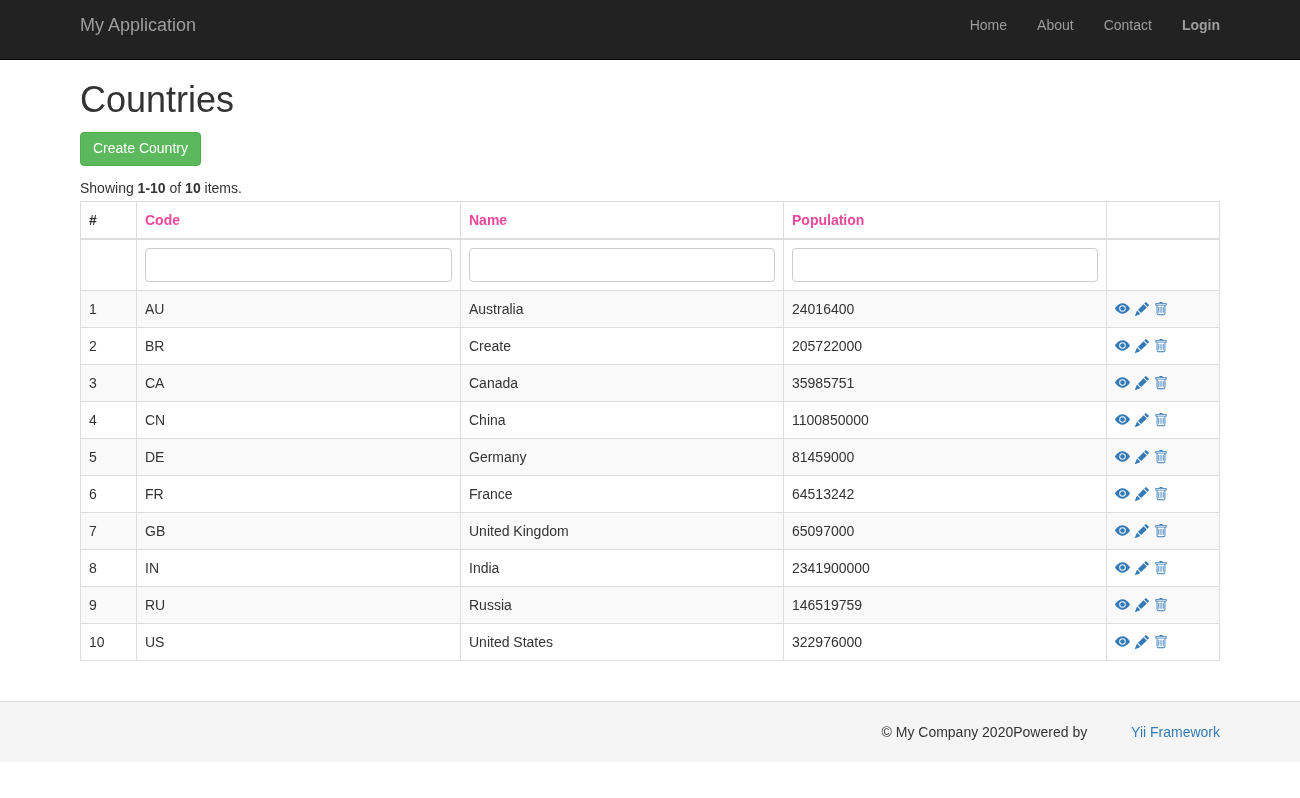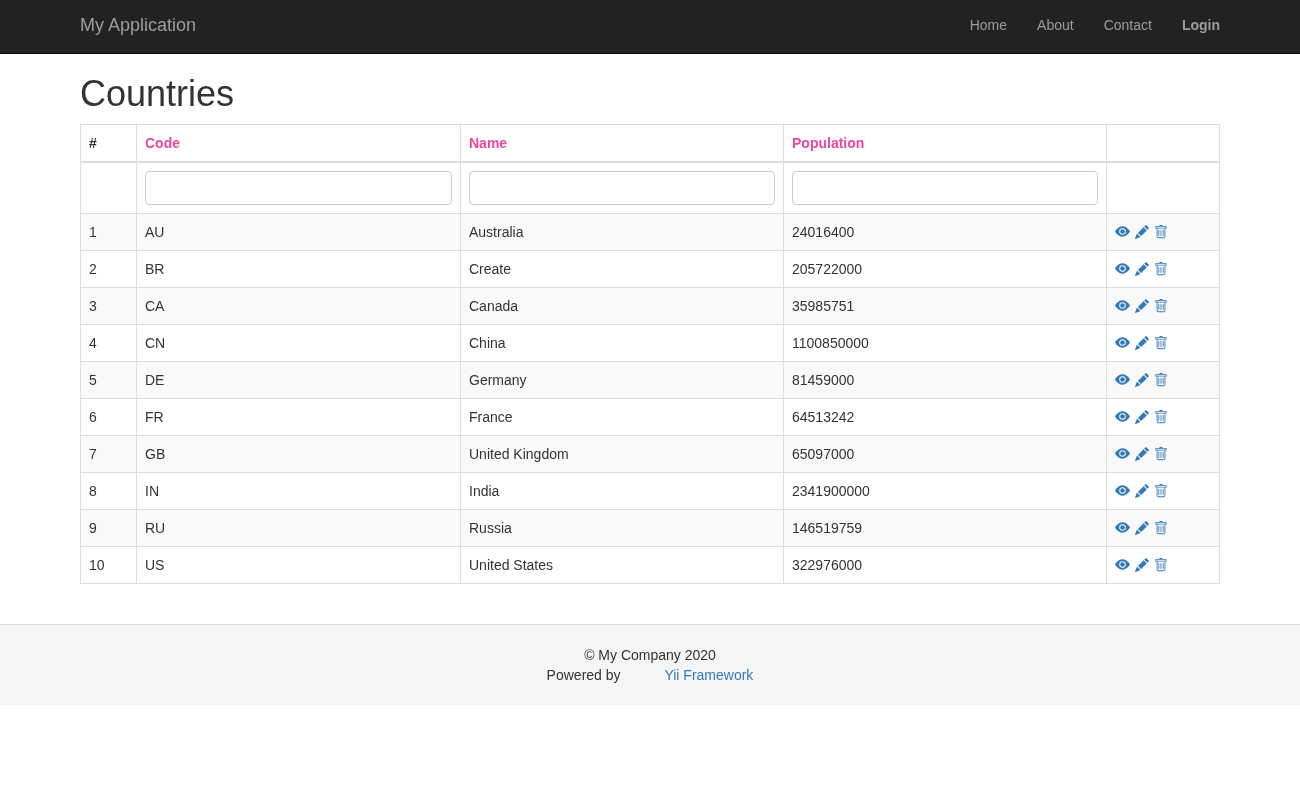--- a/index.html
+++ b/index.html
@@ -7,21 +7,21 @@
   body {
     font-family: "Liberation Sans", sans-serif;
     font-size: 14px;
     color: #333;
     width: 1300px;
     min-height: 798px;
   }
   .container { width: 1170px; margin: 0 auto; padding: 0 15px; }
 
   
-  .navbar { background: #222; border-bottom: 1px solid #080808; height: 54px; }
+  .navbar { background: #222; border-bottom: 1px solid #080808; height: 60px; }
   .navbar .container { display: flex; justify-content: space-between; align-items: center; height: 50px; }
   .navbar-brand { color: #9d9d9d; font-size: 18px; text-decoration: none; line-height: 20px; cursor: pointer; }
   .navbar-nav { display: flex; list-style: none; margin: 0; padding: 0; }
   .navbar-nav a { display: block; color: #9d9d9d; text-decoration: none; padding: 15px; line-height: 20px; cursor: pointer; }
   .navbar-nav li:last-child a { padding-right: 0; font-weight: bold; }
 
   
   .breadcrumb { background: #f5f5f5; border-radius: 4px; padding: 8px 15px; margin: 20px 0; line-height: 20px; }
   .breadcrumb a { color: #337ab7; text-decoration: none; cursor: pointer; }
   .breadcrumb .sep { color: #ccc; padding: 0 5px; }
@@ -57,21 +57,21 @@
     color: #555; border: 1px solid #ccc; border-radius: 4px; background: #fff;
     font-family: "Liberation Sans", sans-serif;
   }
 
   td.actions-cell { white-space: nowrap; }
   td.actions-cell a { color: #337ab7; text-decoration: none; margin-right: 5px; cursor: pointer; display: inline-block; }
   td.actions-cell svg { vertical-align: -2px; }
 
   
   .footer { background: #f5f5f5; border-top: 1px solid #ddd; padding: 20px 0; margin-top: 40px; }
-  .footer .container { display: flex; justify-content: space-between; align-items: center; flex-direction: column; }
+  .footer .container { display: flex; justify-content: flex-end; align-items: center; }
   .footer p { margin: 0; line-height: 20px; }
   .footer a { color: #337ab7; text-decoration: none; cursor: pointer; margin-left: 40px; }
 </style>
 </head>
 <body>
 
 <nav class="navbar">
   <div class="container">
     <a class="navbar-brand">My Application</a>
     <ul class="navbar-nav">
@@ -89,21 +89,31 @@
         </li>
     </ul>
   </div>
 </nav>
 
 <div class="container">
 
 
   <h1 class="page-title">Countries</h1>
 
-
+  <p style="margin:0">
+    <a class="btn-success">Create Country</a>
+  </p>
+
+  <div class="summary">
+    <span>Showing</span>
+    <b>1-10</b>
+    <span>of</span>
+    <b>10</b>
+    <span>items.</span>
+  </div>
 
   <table class="grid">
     <colgroup>
       <col style="width:56px">
       <col style="width:324px">
       <col style="width:323px">
       <col style="width:323px">
       <col style="width:113px">
     </colgroup>
     <thead>

